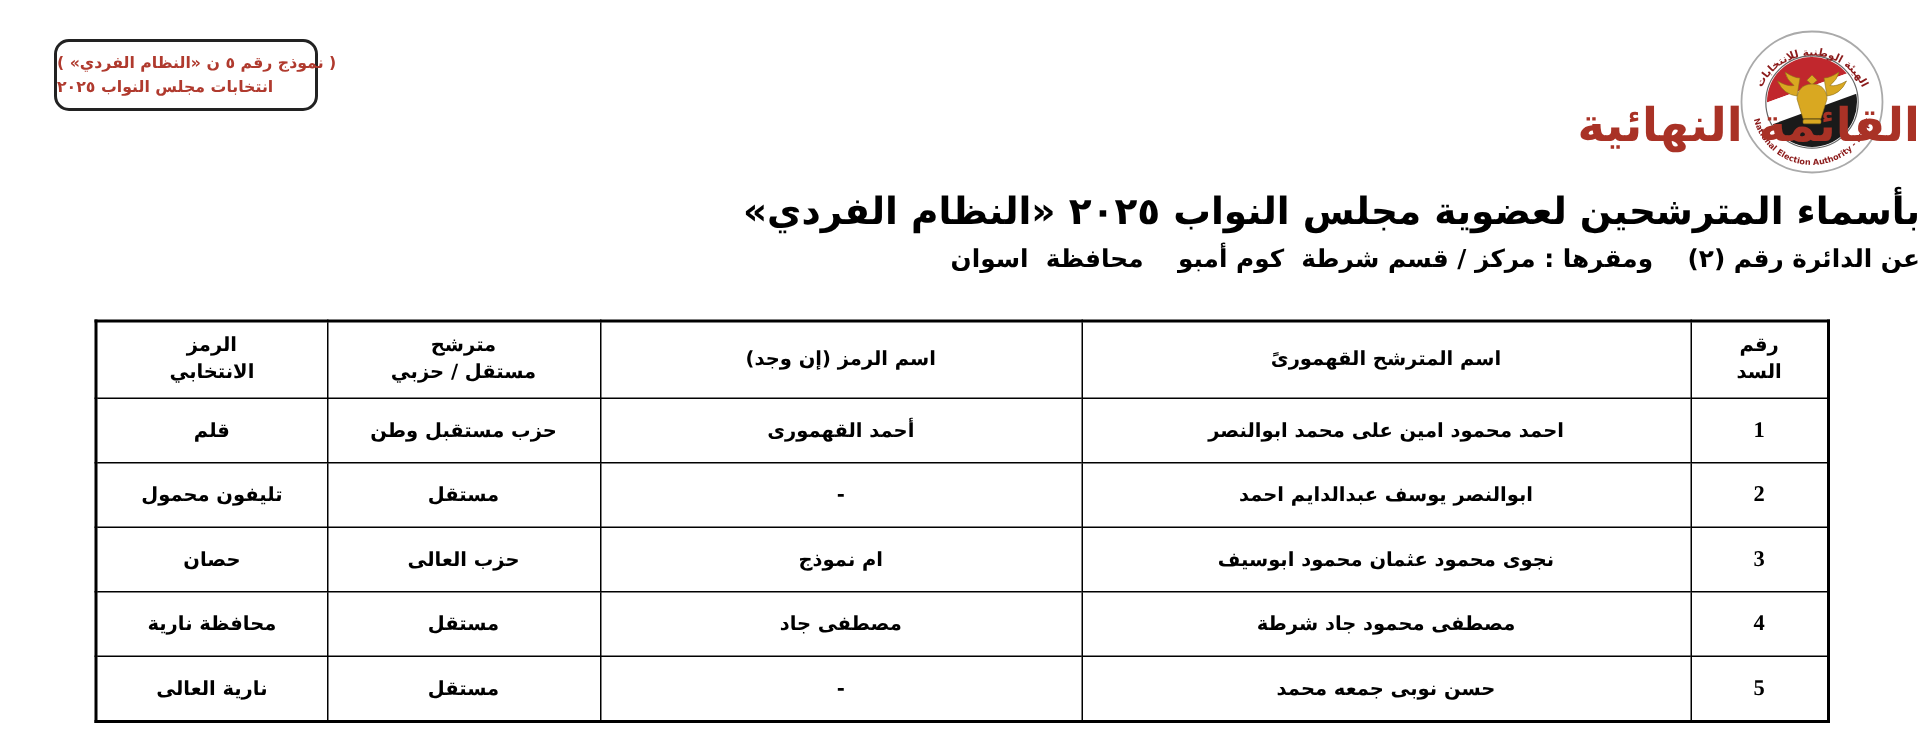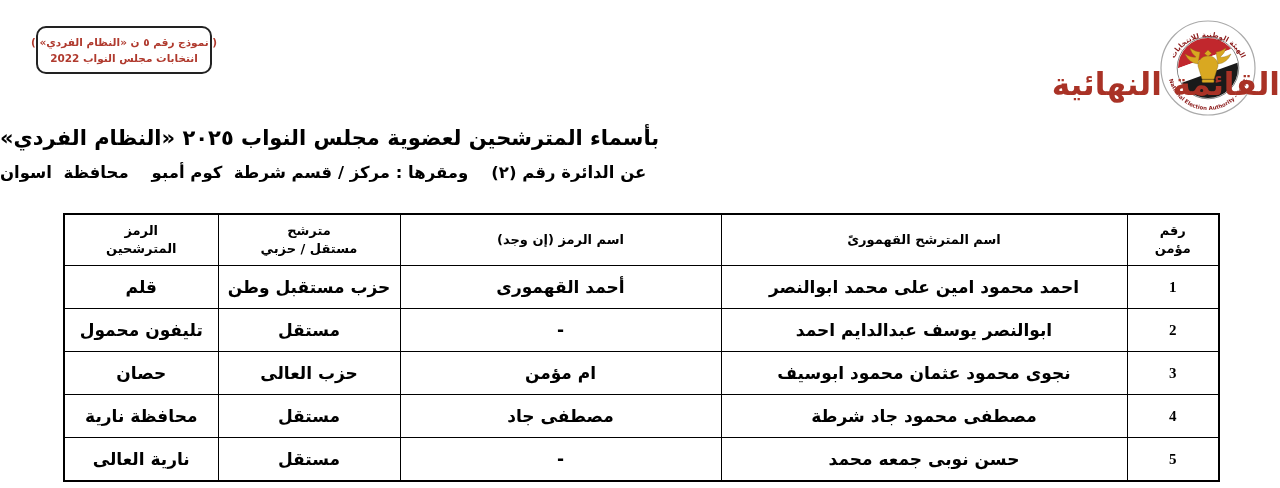--- a/index.html
+++ b/index.html
@@ -4,58 +4,58 @@
 <style>
   html,body{margin:0;padding:0;background:#fff;}
   .page{
     position:relative;width:1280px;height:488px;background:#ffffff;
     font-family:"DejaVu Sans",sans-serif;overflow:hidden;
   }
   
   .form-box{
     position:absolute;left:36px;top:26px;width:172px;height:44px;
     border:2px solid #222;border-radius:10px;
-    display:flex;flex-direction:column;justify-content:center;align-items:center;
+    display:flex;flex-direction:column;justify-content:center;align-items:flex-start;
     gap:1px;background:#fff;
   }
   .form-box div{color:#b03a2e;font-size:10.5px;font-weight:bold;direction:rtl;line-height:1.4;white-space:nowrap;}
   
   .logo{position:absolute;left:1160px;top:20px;width:96px;height:96px;}
   
   .title{
     position:absolute;top:66px;left:0;width:100%;
     color:#a93226;font-size:31px;font-weight:bold;direction:rtl;letter-spacing:1px;
   }
   .subtitle1{
-    position:absolute;top:126px;left:0;width:100%;text-align:left;
-    color:#000;font-size:21px;font-weight:bold;direction:rtl;
+    position:absolute;top:126px;left:0;width:100%;text-align:right;
+    color:#000;font-size:25px;font-weight:bold;direction:rtl;
   }
   .subtitle2{
-    position:absolute;top:163px;left:0;width:100%;text-align:left;
+    position:absolute;top:163px;left:0;width:100%;text-align:right;
     color:#000;font-size:16.5px;font-weight:bold;direction:rtl;white-space:pre;
   }
   
   .table-wrap{position:absolute;left:63px;top:213px;}
   table{border-collapse:collapse;table-layout:fixed;direction:rtl;border:2px solid #000;}
   th,td{
     border:1px solid #000;font-weight:bold;text-align:center;vertical-align:middle;
     color:#000;overflow:hidden;padding:0 6px;
   }
   thead th{height:50px;font-size:13px;white-space:pre-line;line-height:1.4;}
-  tbody td{height:42px;font-size:17px;}
+  tbody td{height:42px;font-size:13px;}
   td.serial-cell{font-family:"Liberation Serif",serif;font-size:15px;}
 </style>
 </head>
 <body>
 
 <div class="page">
 
   <div class="form-box">
     <div>( نموذج رقم ٥ ن «النظام الفردي» )</div>
-    <div>انتخابات مجلس النواب 2022</div>
+    <div>انتخابات مجلس النواب ٢٠٢٥</div>
   </div>
 
   <svg class="logo" viewBox="0 0 96 96">
     <defs>
       <clipPath id="discClip">
           <circle cx="48" cy="48" r="30"></circle>
         </clipPath>
       <path id="arcTop" d="M 11 54 A 37 37 0 0 1 85 54" fill="none"></path>
       <path id="arcBottom" d="M 8 50 A 40 40 0 0 0 88 50" fill="none"></path>
     </defs>
@@ -92,48 +92,48 @@
       <colgroup>
         <col style="width:92px">
           <col style="width:406px">
           <col style="width:321px">
         <col style="width:182px">
           <col style="width:154px">
       </colgroup>
       <thead>
         <tr>
           <th>رقم
-مؤمن</th>
+السد</th>
           <th>اسم المترشح القهمورىً</th>
           <th>اسم الرمز (إن وجد)</th>
           <th>مترشح
 مستقل / حزبي</th>
           <th>الرمز
-المترشحين</th>
+الانتخابي</th>
         </tr>
       </thead>
       <tbody>
           <tr>
             <td class="serial-cell">1</td>
             <td>احمد محمود امين على محمد ابوالنصر</td>
             <td>أحمد القهمورى</td>
             <td>حزب مستقبل وطن</td>
             <td>قلم</td>
           </tr>
           <tr>
             <td class="serial-cell">2</td>
             <td>ابوالنصر يوسف عبدالدايم احمد</td>
             <td>-</td>
             <td>مستقل</td>
             <td>تليفون محمول</td>
           </tr>
           <tr>
             <td class="serial-cell">3</td>
             <td>نجوى محمود عثمان محمود ابوسيف</td>
-            <td>ام مؤمن</td>
+            <td>ام نموذج</td>
             <td>حزب العالى</td>
             <td>حصان</td>
           </tr>
           <tr>
             <td class="serial-cell">4</td>
             <td>مصطفى محمود جاد شرطة</td>
             <td>مصطفى جاد</td>
             <td>مستقل</td>
             <td>محافظة نارية</td>
           </tr>

